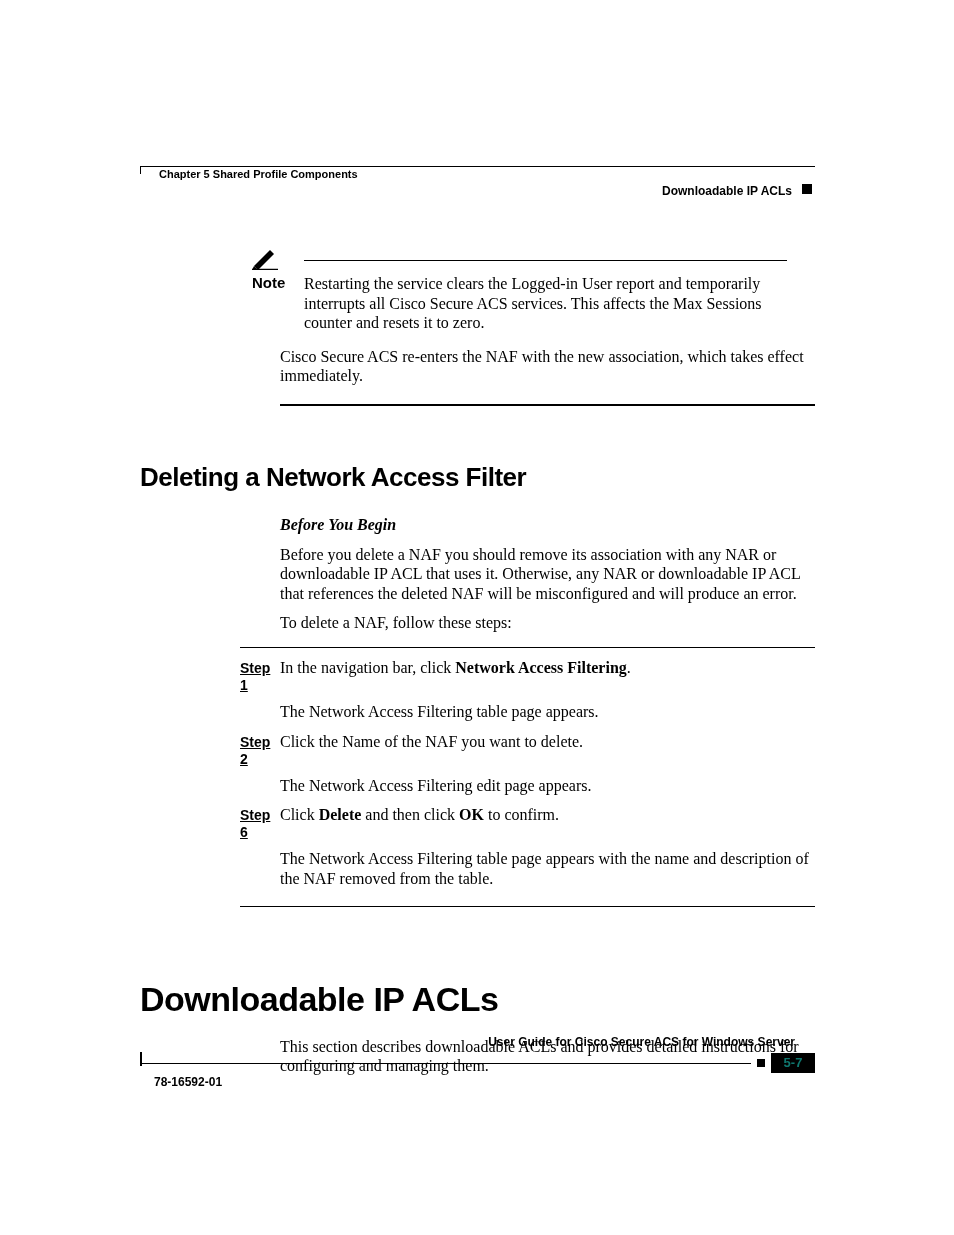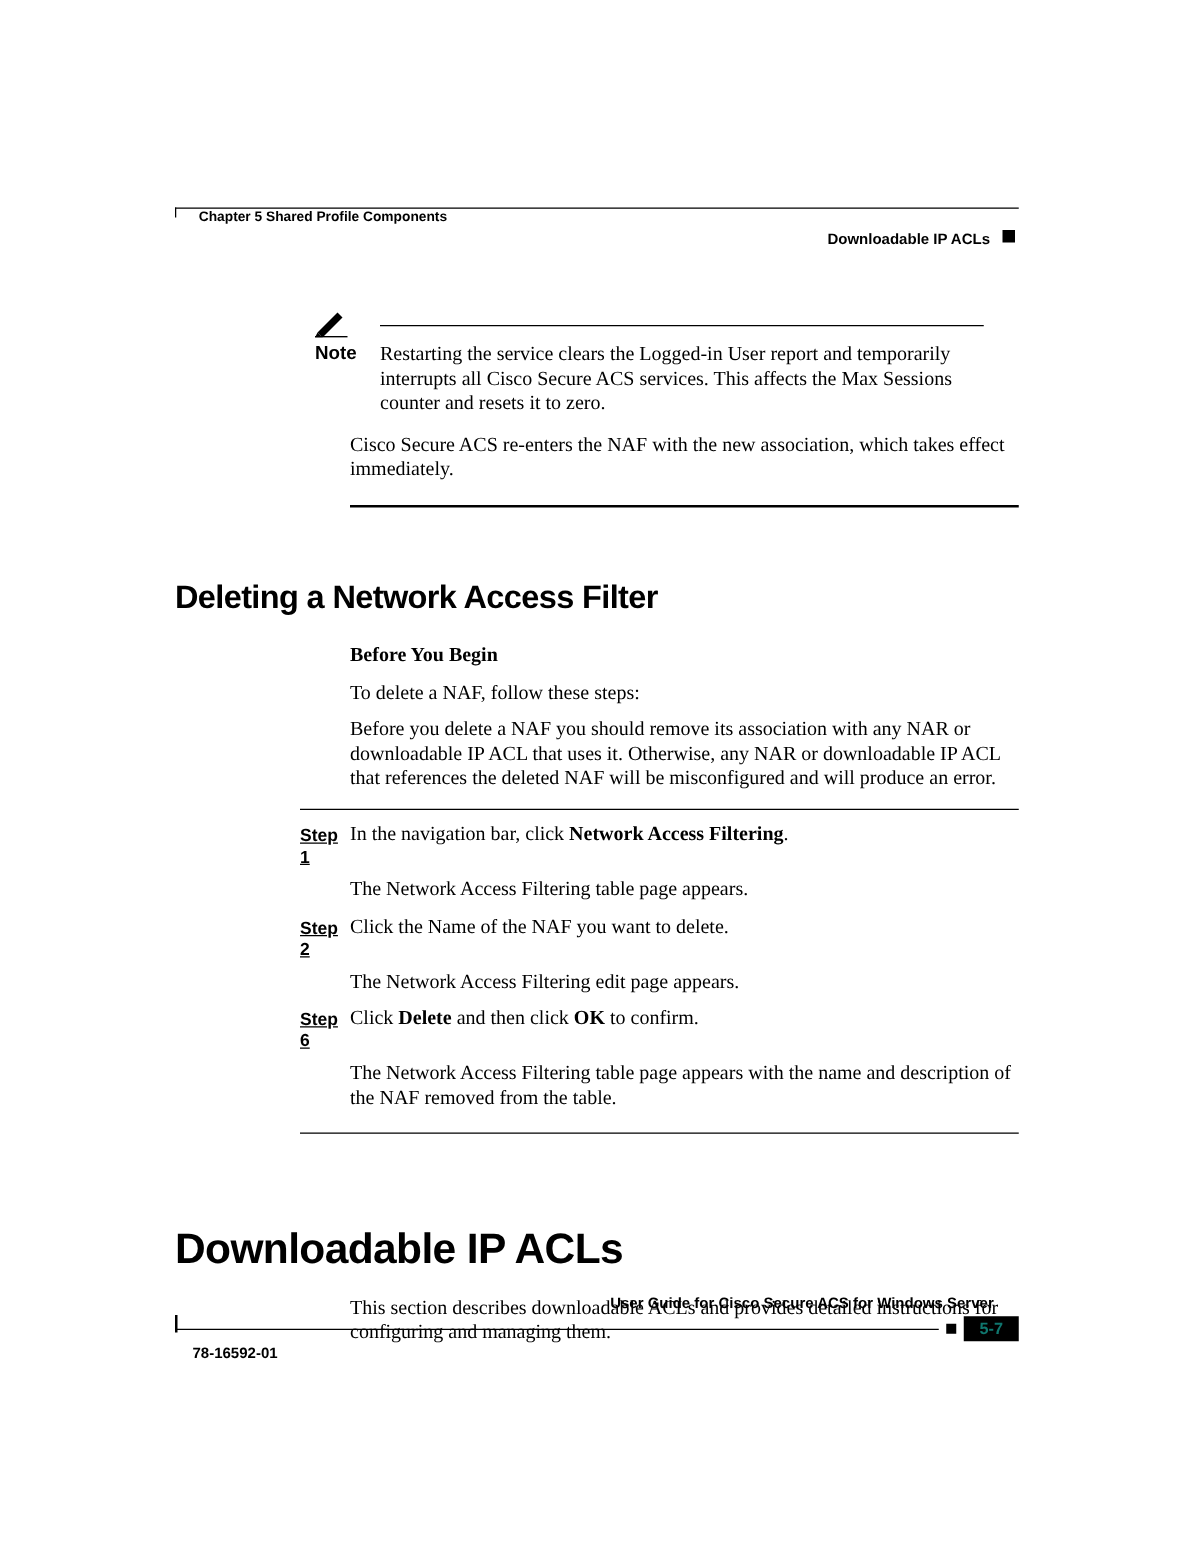--- a/index.html
+++ b/index.html
@@ -122,20 +122,21 @@
     font-size: 34px;
     margin-top: 72px;
     letter-spacing: -0.5px;
     font-stretch: condensed;
   }
   .subhead {
     margin-left: 140px;
     width: 535px;
     font-weight: bold;
     margin-top: 22px;
+    font-style: italic;
   }
   .step-row {
     display: flex;
     margin-left: 100px;
     width: 575px;
     margin-top: 10px;
   }
   .step-label {
     width: 40px;
     flex-shrink: 0;
@@ -238,22 +239,22 @@
     </div>
   </div>
 
   <div class="para-indent">Cisco Secure ACS re-enters the NAF with the new association, which takes effect immediately.</div>
 
   <div class="thick-rule"></div>
 
   <div class="h2">Deleting a Network Access Filter</div>
 
   <div class="subhead">Before You Begin</div>
+  <div class="para-indent" style="margin-top:10px">Before you delete a NAF you should remove its association with any NAR or downloadable IP ACL that uses it. Otherwise, any NAR or downloadable IP ACL that references the deleted NAF will be misconfigured and will produce an error.</div>
   <div class="para-indent" style="margin-top:10px">To delete a NAF, follow these steps:</div>
-  <div class="para-indent" style="margin-top:10px">Before you delete a NAF you should remove its association with any NAR or downloadable IP ACL that uses it. Otherwise, any NAR or downloadable IP ACL that references the deleted NAF will be misconfigured and will produce an error.</div>
 
   <div class="thin-rule"></div>
 
   <div class="step-row">
     <div class="step-label">Step 1</div>
     <div class="step-body"><span>In the navigation bar, click </span><span class="b">Network Access Filtering</span><span>.</span></div>
   </div>
   <div class="step-sub">The Network Access Filtering table page appears.</div>
 
   <div class="step-row">

